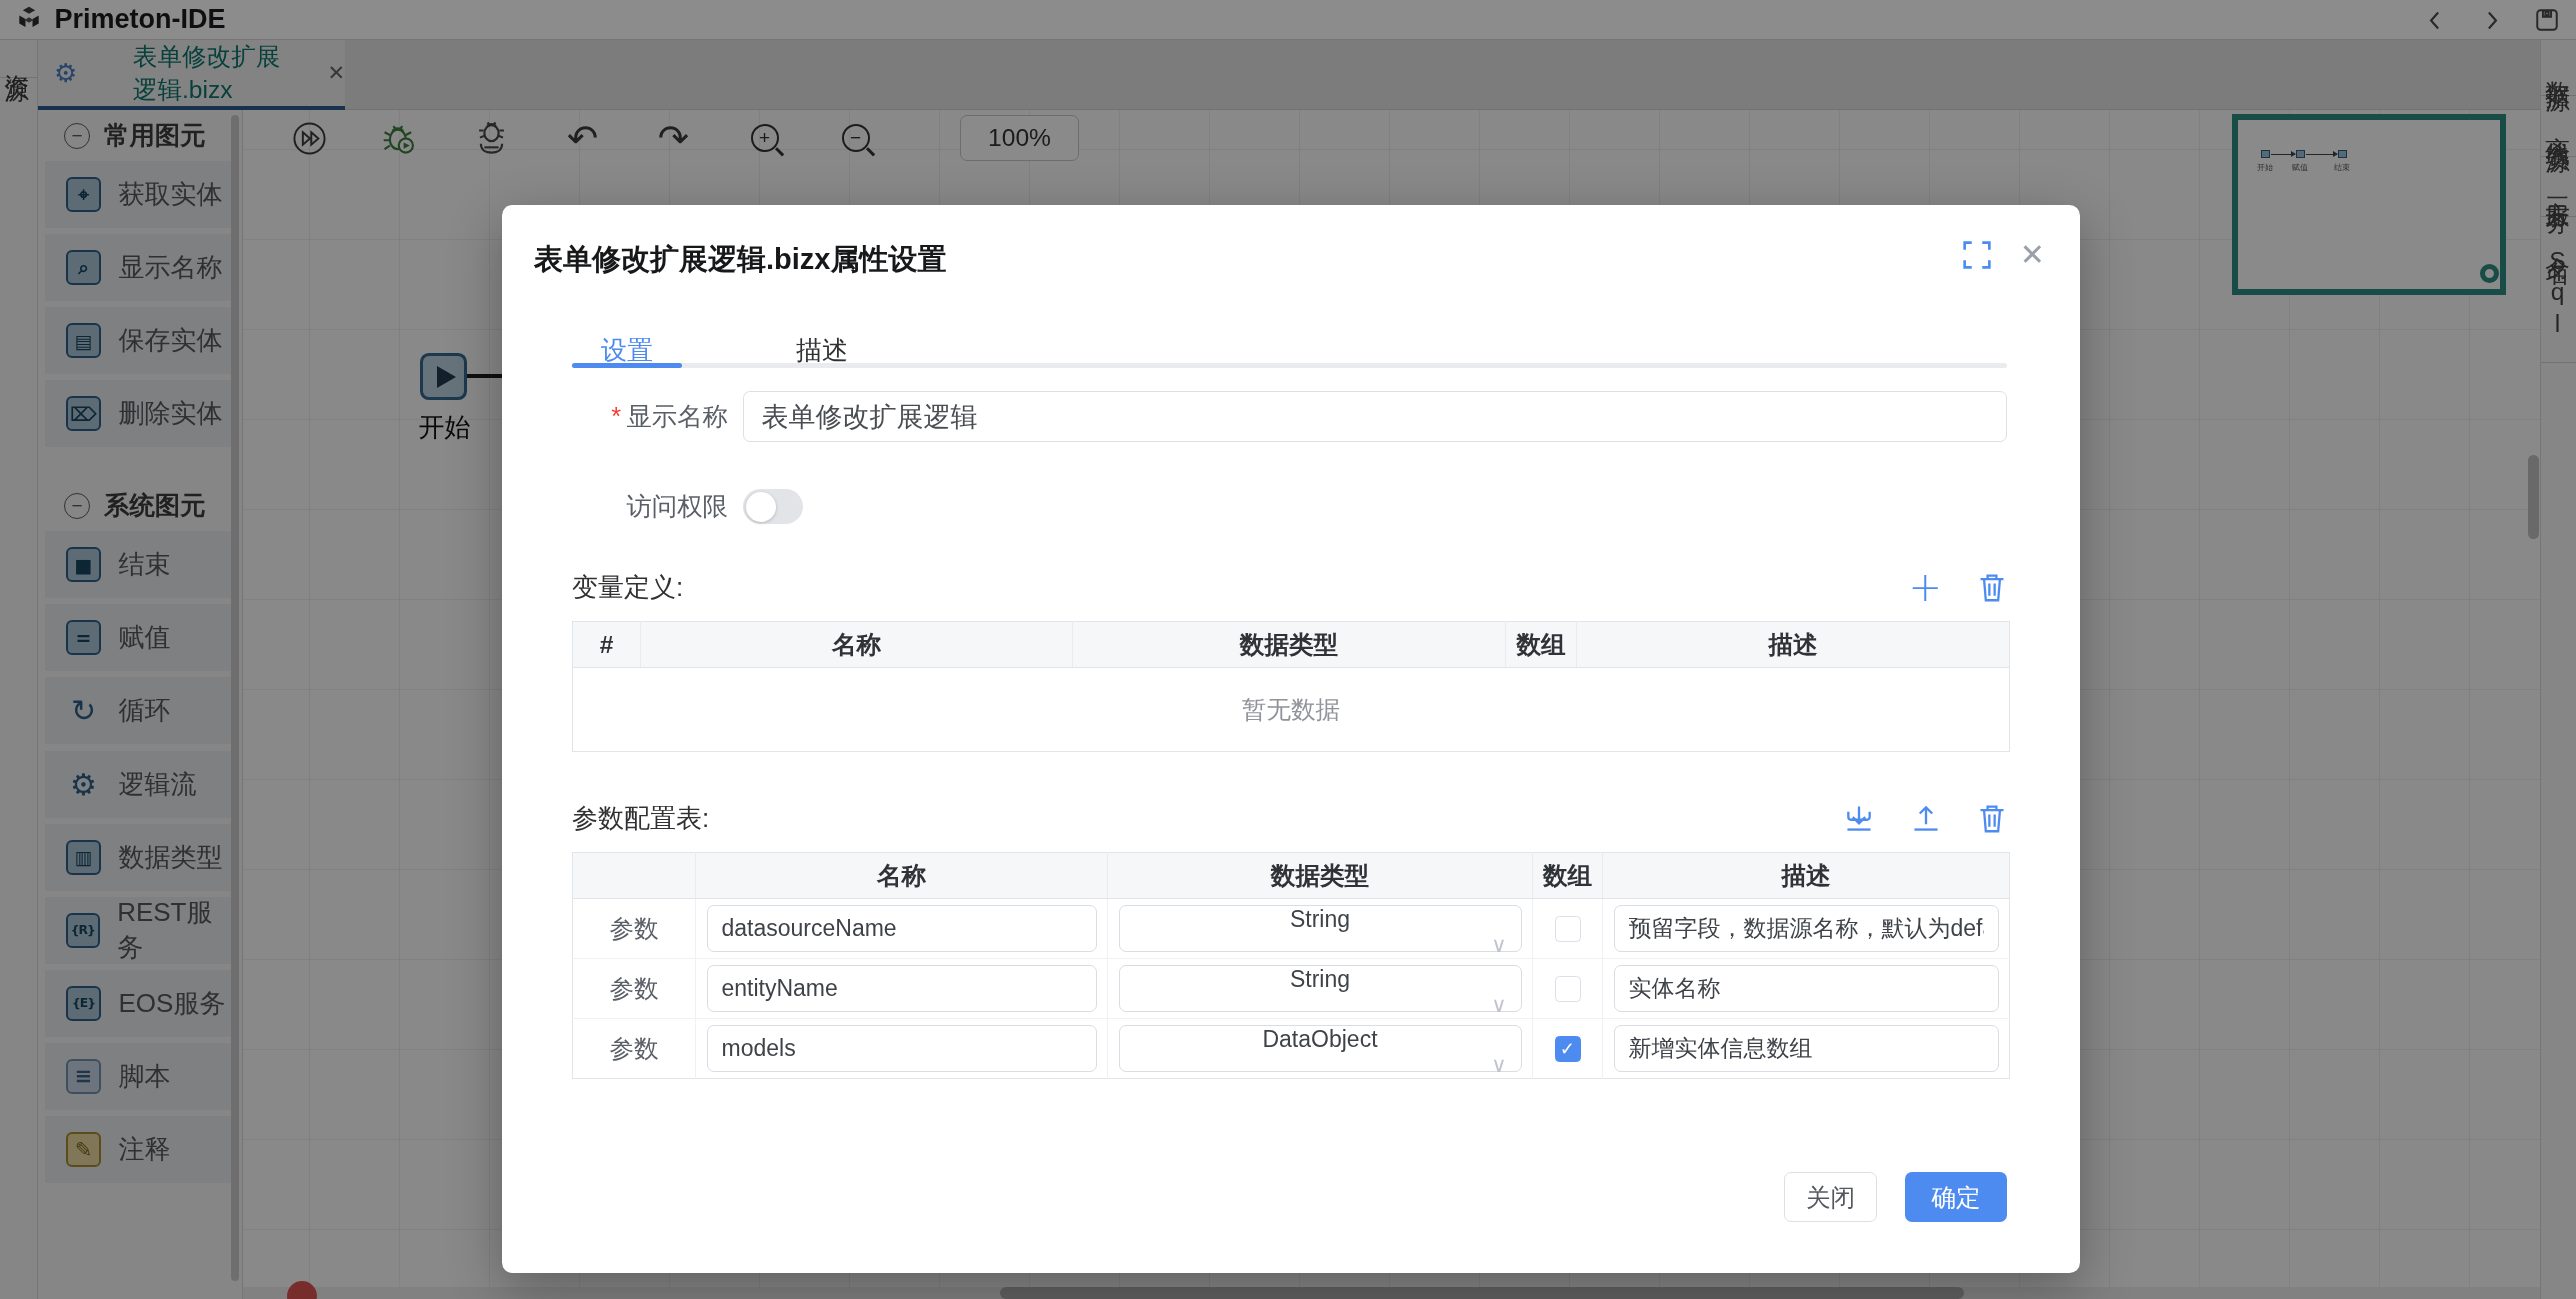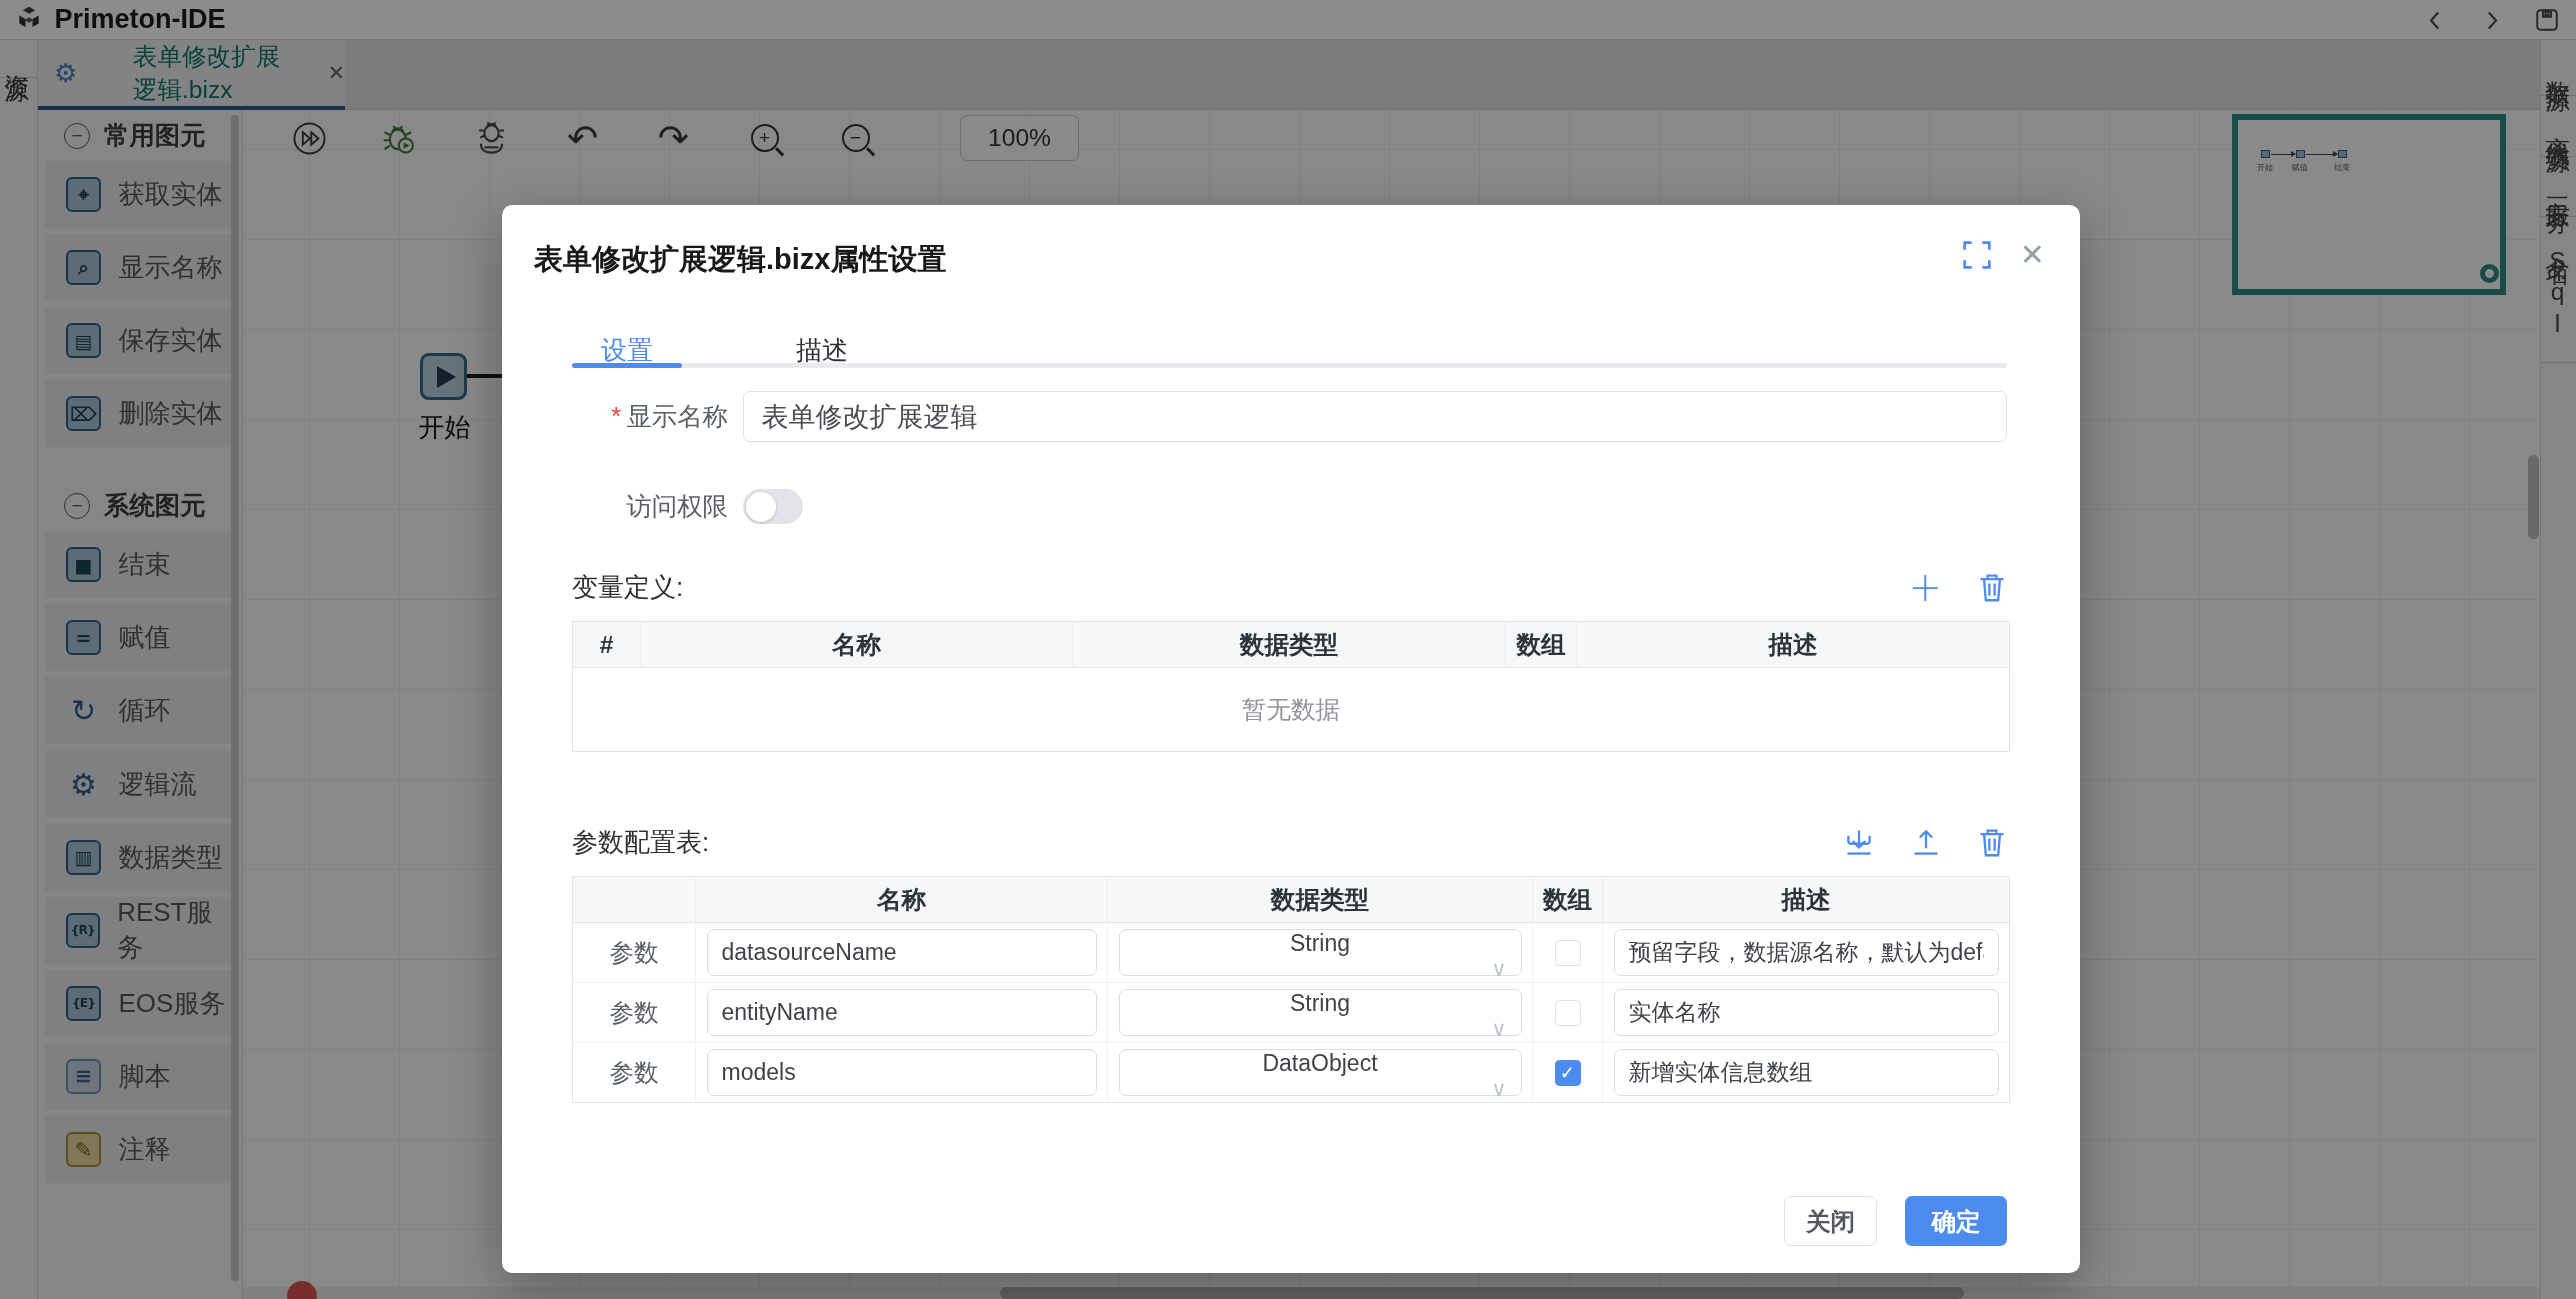--- a/index.html
+++ b/index.html
@@ -131,21 +131,21 @@
     font-size:23px; color:#3f4348; padding:0 14px; outline:none; background:#fff; white-space:nowrap; overflow:hidden;
     font-family:"Liberation Sans","DejaVu Sans",sans-serif; }
   .cell-select { display:flex; align-items:center; width:calc(100% - 21px); margin:0 10.5px; height:47px;
     border:1.8px solid #d9dce3; border-radius:7px; padding:0 14px; font-size:23px; color:#3f4348; background:#fff;flex-direction:column; }
   .cell-select .chev { margin-left:auto; color:#c0c4cc; font-size:21px; font-family:"DejaVu Sans",sans-serif; }
   .cb-wrap { display:flex; justify-content:center; }
   .checkbox { width:26px; height:26px; border:1.8px solid #dcdfe6; border-radius:4.4px; background:#fff;
     display:flex; align-items:center; justify-content:center; }
   .checkbox.checked { background:#4d8bf0; border-color:#4d8bf0; color:#fff; font-size:18.4px; font-family:"DejaVu Sans",sans-serif; }
 
-  #m-footer { display:flex; justify-content:flex-end; gap:28px; margin-top:93px;font-weight:bold; }
+  #m-footer { display:flex; justify-content:flex-end; gap:28px; margin-top:93px; }
   #btn-close { width:93px; height:50px; border:1.8px solid #dcdfe6; border-radius:7px; background:#fff;
     font-size:24.6px; color:#55585e; display:flex; align-items:center; justify-content:center; }
   #btn-ok { width:102px; height:50px; border-radius:7px; background:#4d8bf0; color:#fff; font-size:24.6px;
     display:flex; align-items:center; justify-content:center; }
 
   svg { display:block; }
 </style>
 </head>
 <body>
 
@@ -389,21 +389,21 @@
           <th>描述</th>
         </tr>
       </thead>
       <tbody>
         <tr>
             <td colspan="5" id="empty-cell">暂无数据</td>
           </tr>
       </tbody>
     </table>
 
-    <div class="sec-row" style="margin-top:70px;">
+    <div class="sec-row" style="margin-top:46px;">
       <span class="sec-label">参数配置表:</span>
       <span class="sec-icons">
         <span>
           <svg width="32" height="32" viewBox="0 0 36 36" fill="none" stroke="#4d8bf0" stroke-width="2.6">
             <path d="M6 14 v-6 a3 3 0 0 1 3 -3 h18 a3 3 0 0 1 3 3 v6" transform="rotate(180 18 12.5)"></path>
             <path d="M18 5 v18 M11 17 l7 7 7 -7"></path>
               <path d="M5 31 h26"></path>
           </svg>
         </span>
         <span>

